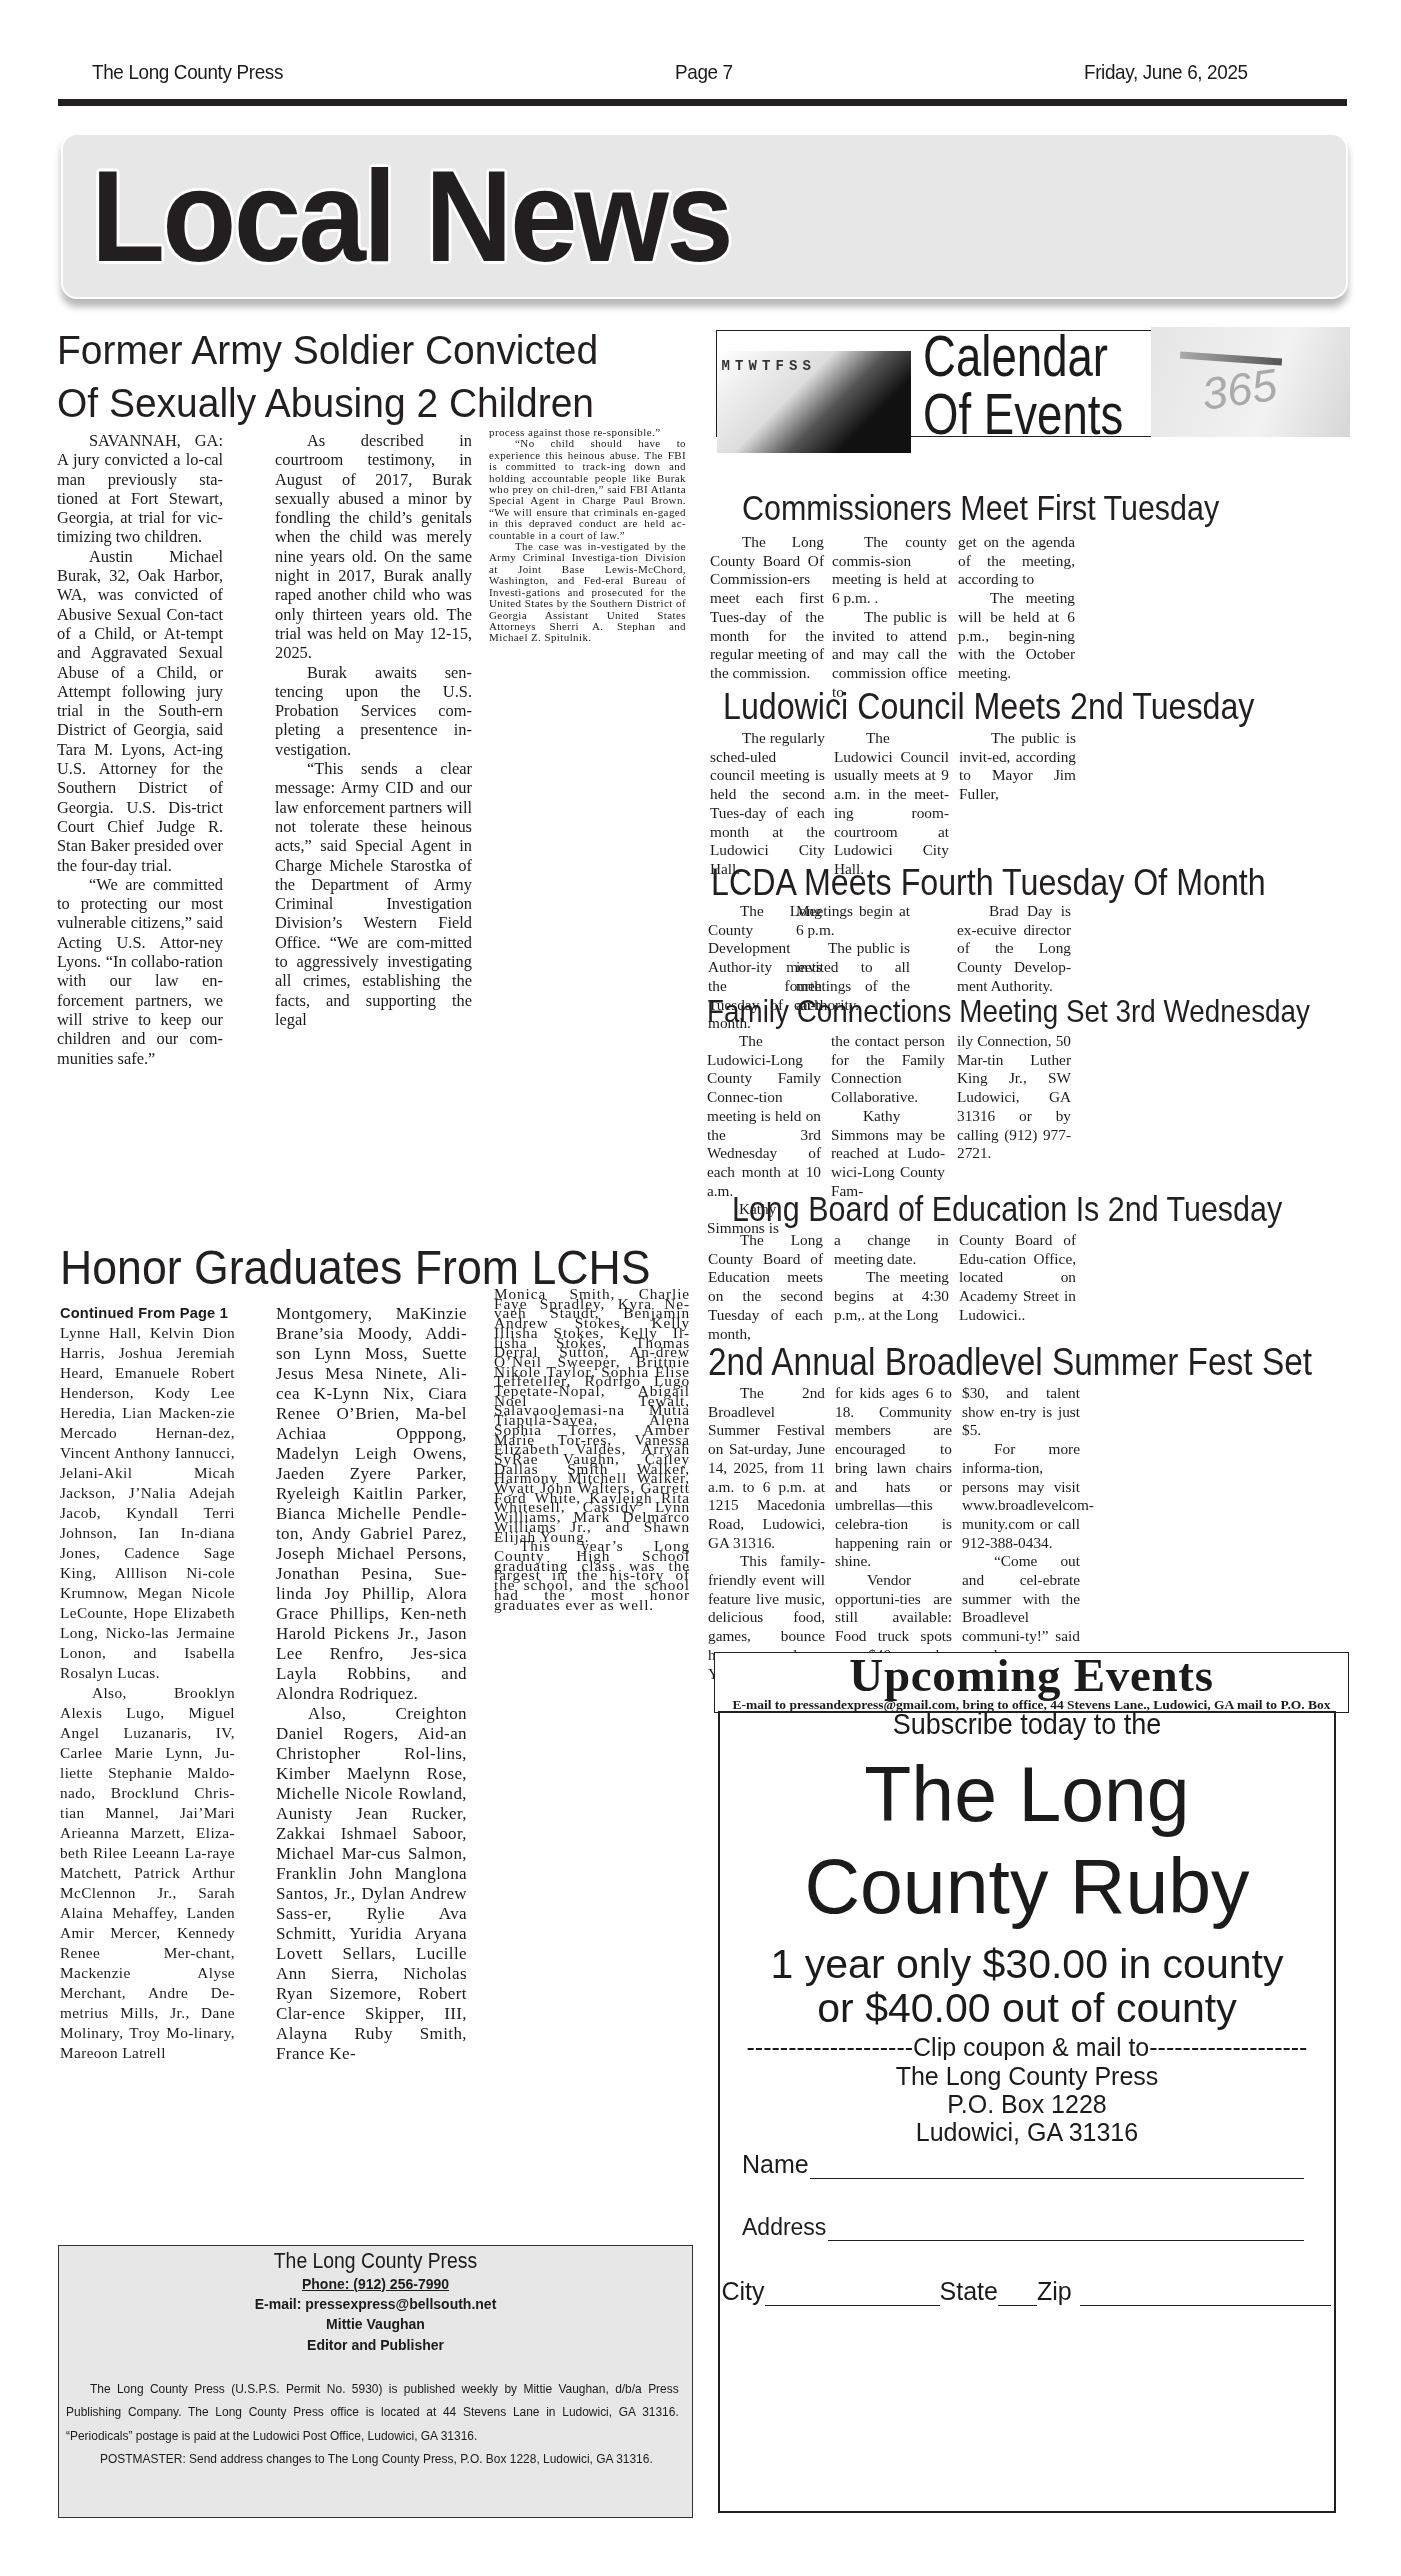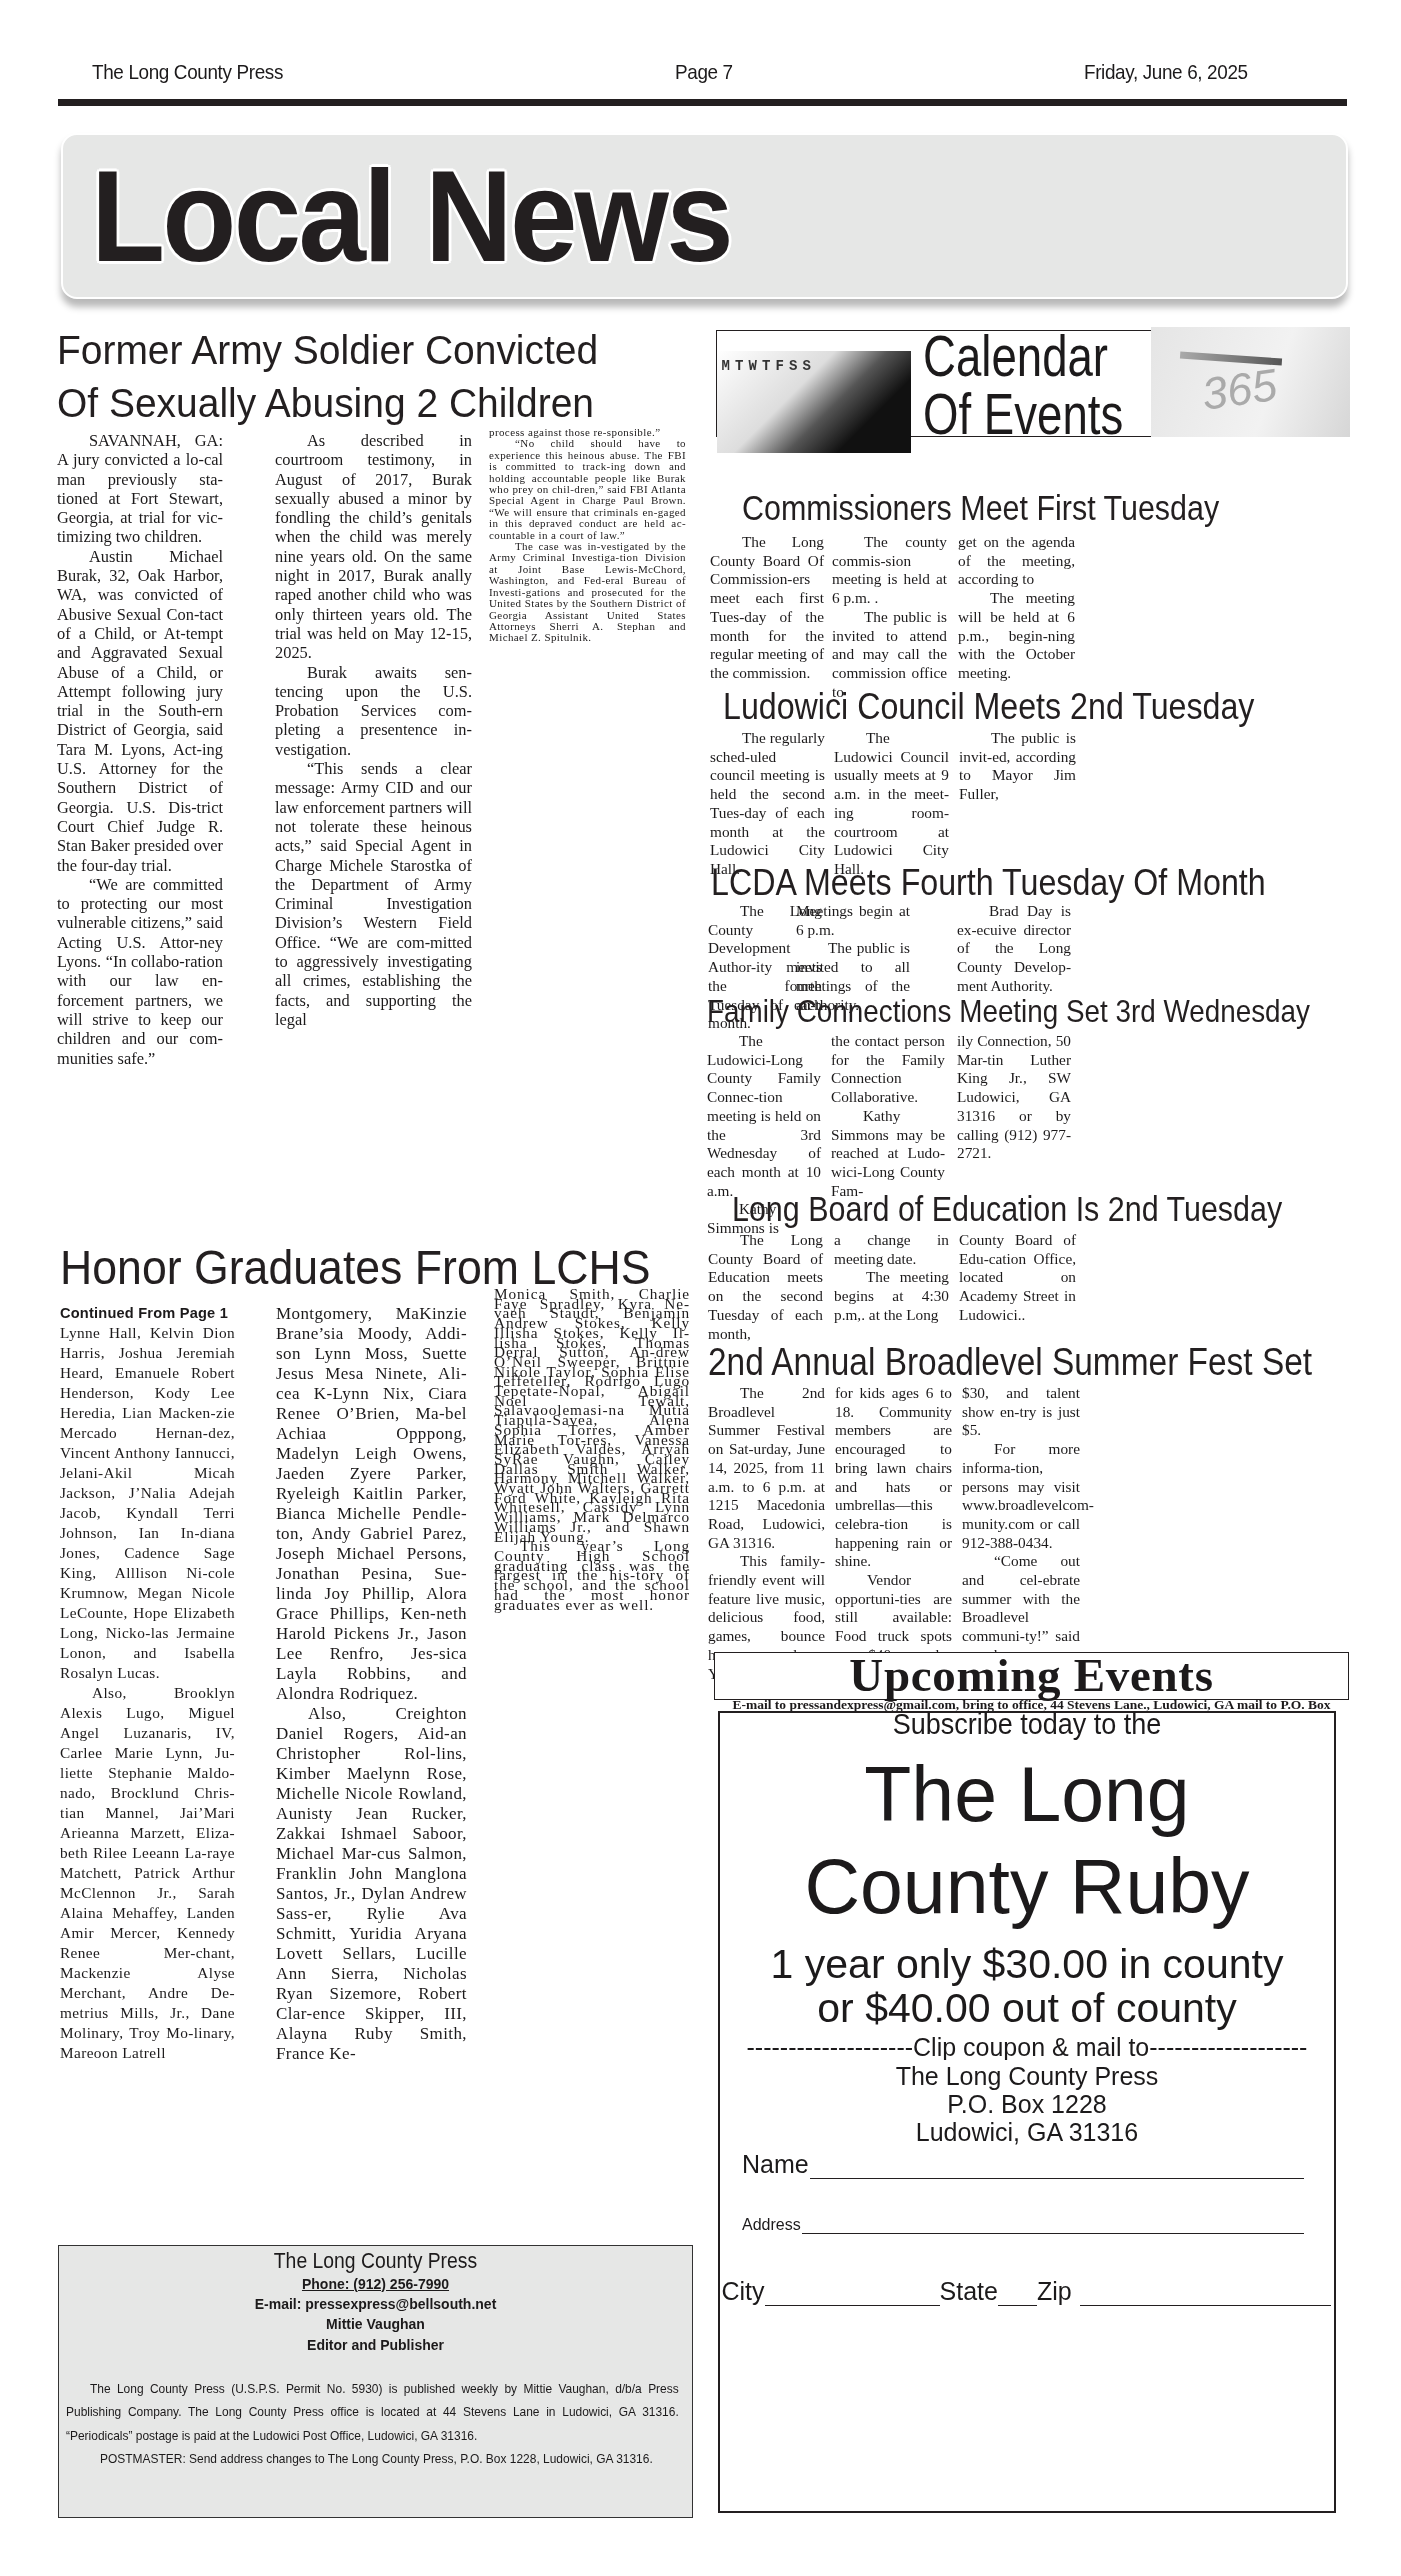--- a/index.html
+++ b/index.html
@@ -46,21 +46,21 @@
   .cal-right { left: 434px; top: -4.4px; width: 199px; height: 110px; background: linear-gradient(110deg,#e5e5e5,#f2f2f2 60%,#d6d6d6); }
   .cal-365 { position:absolute; left: 51px; top: 37px; font-family:"Liberation Sans", sans-serif; font-size: 45px; color:#aaa; font-style: italic; transform: rotate(-8deg); }
   .cal-bar { position:absolute; left: 29px; top: 28px; width: 102px; height: 7.3px; background: linear-gradient(90deg,#aaa,#555); transform: rotate(4deg); }
 
   
   .masthead { left: 58px; top: 2245px; width: 635px; height: 273px; background: #e6e7e6; border: 1.5px solid #333; }
   .mh-center { width: 100%; text-align: center; font-family: "Liberation Sans", sans-serif; }
   .mh-body { font-family: "Liberation Sans", sans-serif; font-size: 13px; line-height: 23.4px; text-align: justify; transform: scaleX(0.92); transform-origin: left top; width: 666px; }
 
   
-  .up-box { left: 714px; top: 1652px; width: 635px; height: 48px; border: 1.5px solid #231f20; background:#fff; }
+  .up-box { left: 714px; top: 1652px; width: 635px; height: 61px; border: 1.5px solid #231f20; background:#fff; }
   .up-title { width:100%; text-align:center; font-family:"Liberation Serif", serif; font-weight:bold; font-size: 47px; line-height: 44px; letter-spacing: 0.7px; }
   .up-text { width:100%; text-align:center; font-family:"Liberation Serif", serif; font-weight:bold; font-size: 13.5px; line-height: 16px; }
   .sub-box { left: 718px; top: 1711px; width: 618px; height: 802px; border: 2.9px solid #231f20; background:#fff; }
   .sub-c { width:100%; text-align:center; position:absolute; left:0; }
 </style>
 </head>
 <body>
 
 <div class="abs runhead" style="left:92px;">The Long County Press</div>
 <div class="abs runhead" style="left:675px;">Page 7</div>
@@ -221,21 +221,21 @@
   <div class="sub-c sans" style="top:273px; font-size:41px; line-height:44px;">or $40.00 out of county</div>
   <div class="sub-c sans" style="top:321px; font-size:25px; line-height:26px; white-space:nowrap; overflow:hidden;">--------------------Clip coupon &amp; mail to-------------------</div>
   <div class="sub-c sans" style="top:349px; font-size:25px; line-height:28px;">The Long County Press</div>
   <div class="sub-c sans" style="top:377px; font-size:25px; line-height:28px;">P.O. Box 1228</div>
   <div class="sub-c sans" style="top:405px; font-size:25px; line-height:28px;">Ludowici, GA 31316</div>
 
   <div class="abs sans" style="left:22px; top:437px; width:562px; display:flex; align-items:flex-end; font-size:25px;">
     <span>Name</span>
     <span style="flex:1; border-bottom:1.5px solid #231f20; height:20.4px; margin-left:1.5px;"></span>
   </div>
-  <div class="abs sans" style="left:22px; top:501px; width:562px; display:flex; align-items:flex-end; font-size:16px;">
+  <div class="abs sans" style="left:22px; top:501px; width:562px; display:flex; align-items:flex-end; font-size:23px;">
     <span>Address</span>
     <span style="flex:1; border-bottom:1.5px solid #231f20; height:20.4px; margin-left:1.5px;"></span>
   </div>
   <div class="abs sans" style="left:1.5px; top:564px; width:609px; display:flex; align-items:flex-end; font-size:25px;">
     <span>City</span>
     <span style="width:175px; border-bottom:1.5px solid #231f20; height:20.4px;"></span>
     <span>State</span>
     <span style="width:39px; border-bottom:1.5px solid #231f20; height:20.4px;"></span>
     <span>Zip</span>
     <span style="flex:1; border-bottom:1.5px solid #231f20; height:20.4px; margin-left:8.8px;"></span>

